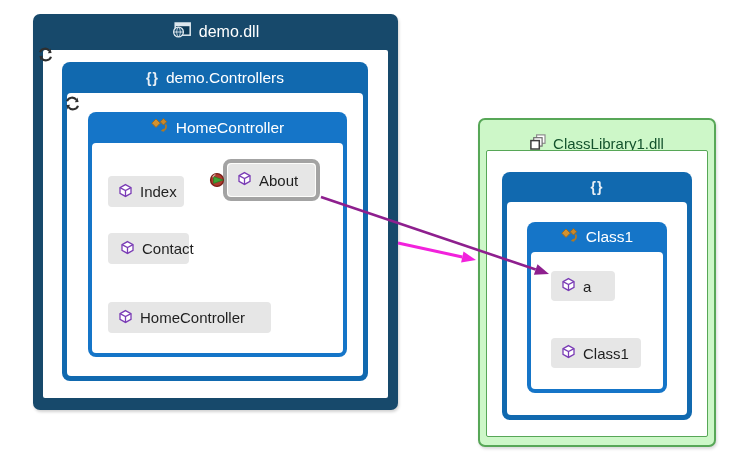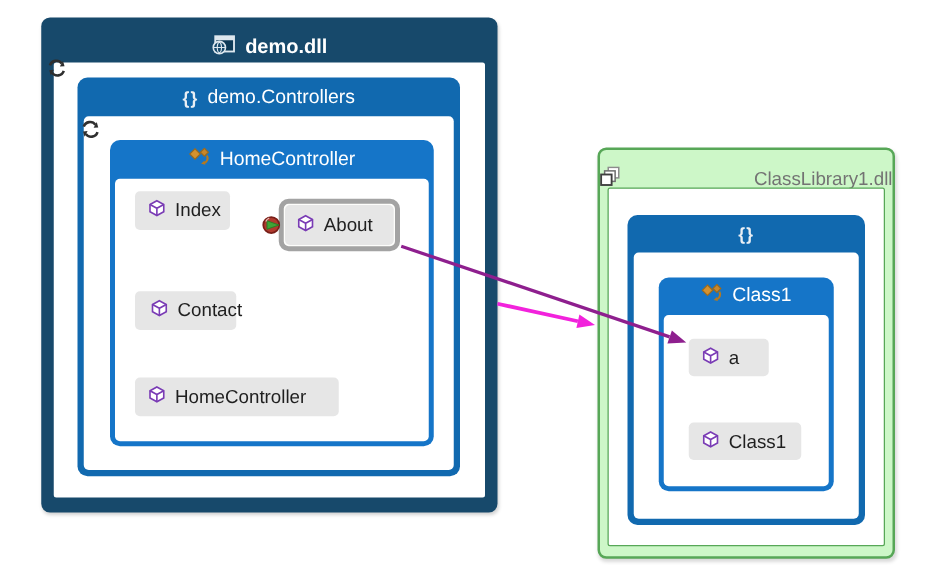--- a/index.html
+++ b/index.html
@@ -7,37 +7,37 @@
     position:relative; width:744px; height:452px; overflow:hidden;
     background:#ffffff; font-family:"Liberation Sans", sans-serif;
   }
 
   
   .asm-dark {
     position:absolute; left:33px; top:14px; width:365px; height:396px;
     background:#17496B; border-radius:7px; box-shadow:1px 2px 3px rgba(0,0,0,.18);
   }
   .asm-dark .hdr {
-    height:48px; display:flex; align-items:center; justify-content:center; gap:8px;
-    color:#ffffff; font-size:16px; font-weight:700;
+    height:36px; display:flex; align-items:center; justify-content:center; gap:8px;
+    color:#ffffff; font-size:16px; font-weight:400;
   }
   .asm-dark .abody {
     position:absolute; left:10px; right:10px; top:36px; bottom:12px;
     background:#ffffff; border-radius:2px;
   }
 
   
   .asm-green {
     position:absolute; left:478px; top:118px; width:238px; height:329px;
     box-sizing:border-box; background:#CDF7C8; border:2px solid #57A757;
     border-radius:7px; box-shadow:1px 2px 3px rgba(0,0,0,.15);
   }
   .asm-green .hdr {
-    height:46px; display:flex; align-items:center; justify-content:space-between; gap:7px;
-    color:#737373; font-size:15px; font-weight:400;
+    height:46px; display:flex; align-items:center; justify-content:center; gap:7px;
+    color:#14532d; font-size:15px; font-weight:400;
   }
   .asm-green .abody {
     position:absolute; left:6px; right:6px; top:30px; bottom:8px;
     background:#ffffff; border:1.5px solid #57A757; border-radius:2px;
   }
 
   
   .group { position:absolute; border-radius:8px; }
   .group .ghdr {
     display:flex; align-items:center; justify-content:center; gap:7px;
@@ -61,21 +61,21 @@
   #cls-right .ghdr { height:30px; }
   #cls-right .gbody { left:4px; right:4px; top:30px; bottom:4px; }
 
   
   .node {
     position:absolute; box-sizing:border-box;
     background:#E6E6E6; border-radius:4px;
     display:flex; align-items:center; gap:7px; padding:0 10px;
     font-size:15px; color:#1F1F1F; white-space:nowrap;
   }
-  #node-index          { left:108px; top:153px; width:76px;  height:31px; }
+  #node-index          { left:108px; top:176px; width:76px;  height:31px; }
   #node-contact        { left:108px; top:233px; width:81px;  height:31px;padding-left:12px; }
   #node-homecontroller { left:108px; top:302px; width:163px; height:31px; }
   #node-a              { left:551px; top:271px; width:64px;  height:30px; }
   #node-class1         { left:551px; top:338px; width:90px;  height:30px; }
 
   
   .sel-wrap {
     position:absolute; left:223px; top:159px; width:97px; height:42px;
     box-sizing:border-box; border:4px solid #a3a3a3; border-radius:8px;
     background:#FDFDFB; padding:1px; display:flex;

